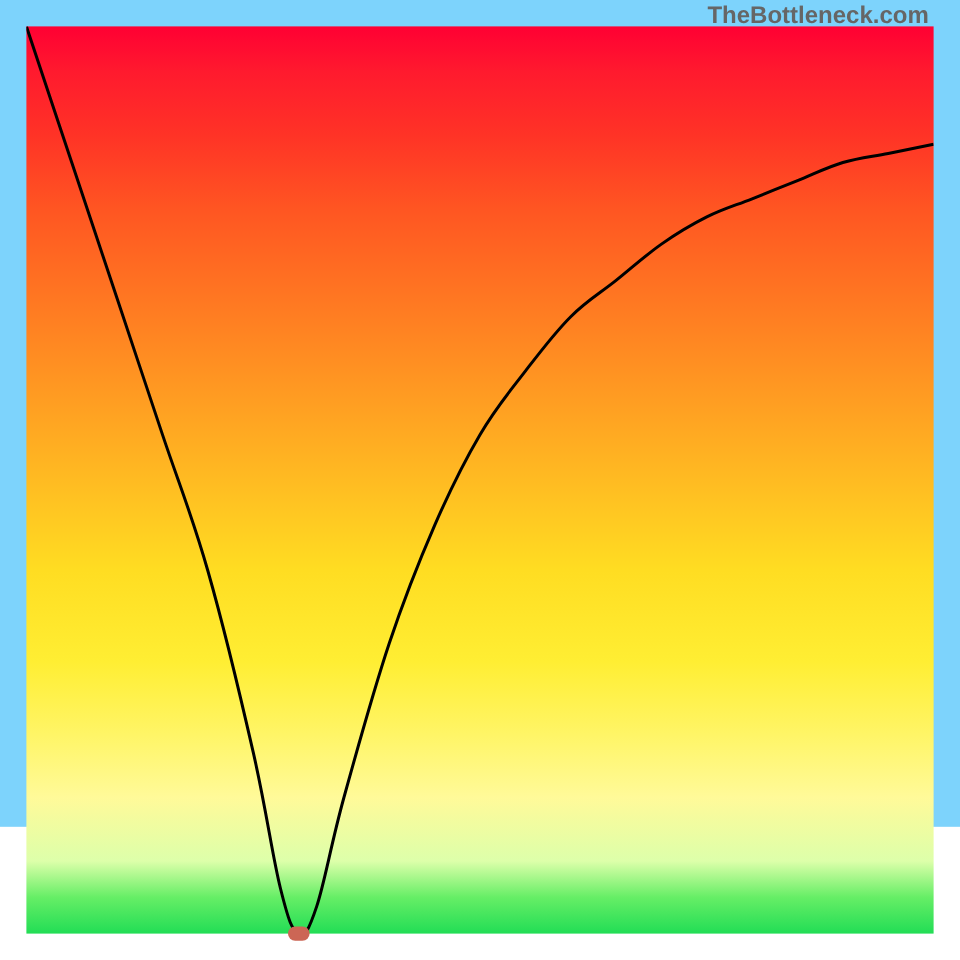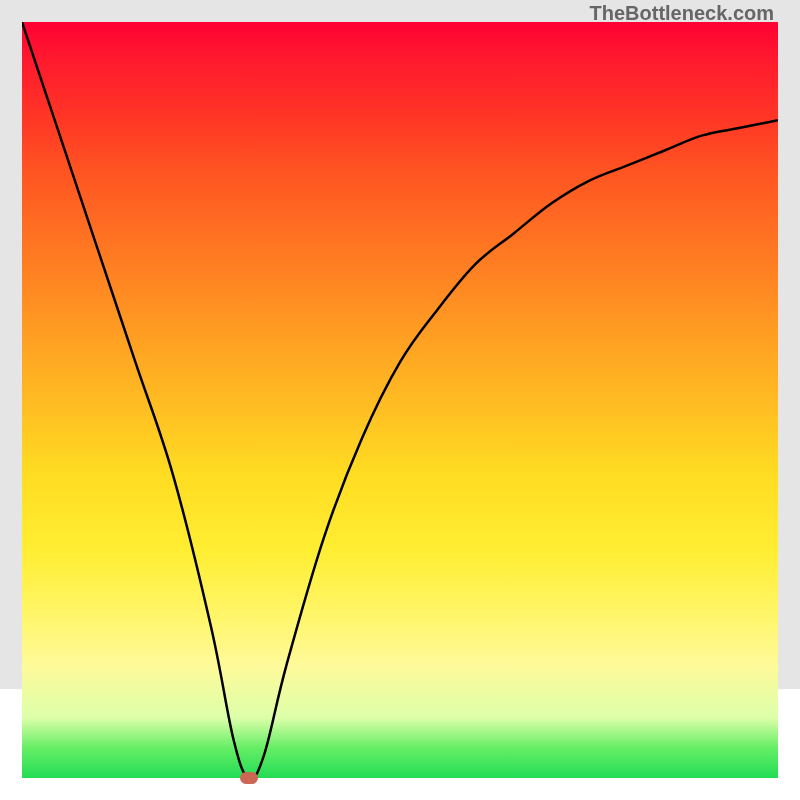--- a/index.html
+++ b/index.html
@@ -1,21 +1,21 @@
 <!DOCTYPE html>
 <html><head>
 <meta charset="utf-8">
 <style>
   * { margin: 0; padding: 0; box-sizing: border-box; }
   html, body { width: 800px; height: 800px; overflow: hidden; }
   .chart-container {
     width: 800px;
     height: 689px;
     position: relative;
-    background: #e5e5e5;
+    background: #7dd3fc;
   }
   .plot-area {
     position: absolute;
     left: 22px;
     top: 22px;
     width: 756px;
     height: 756px;
     background: linear-gradient(to bottom,
       #ff0033 0%,
       #ff1a2e 5%,

